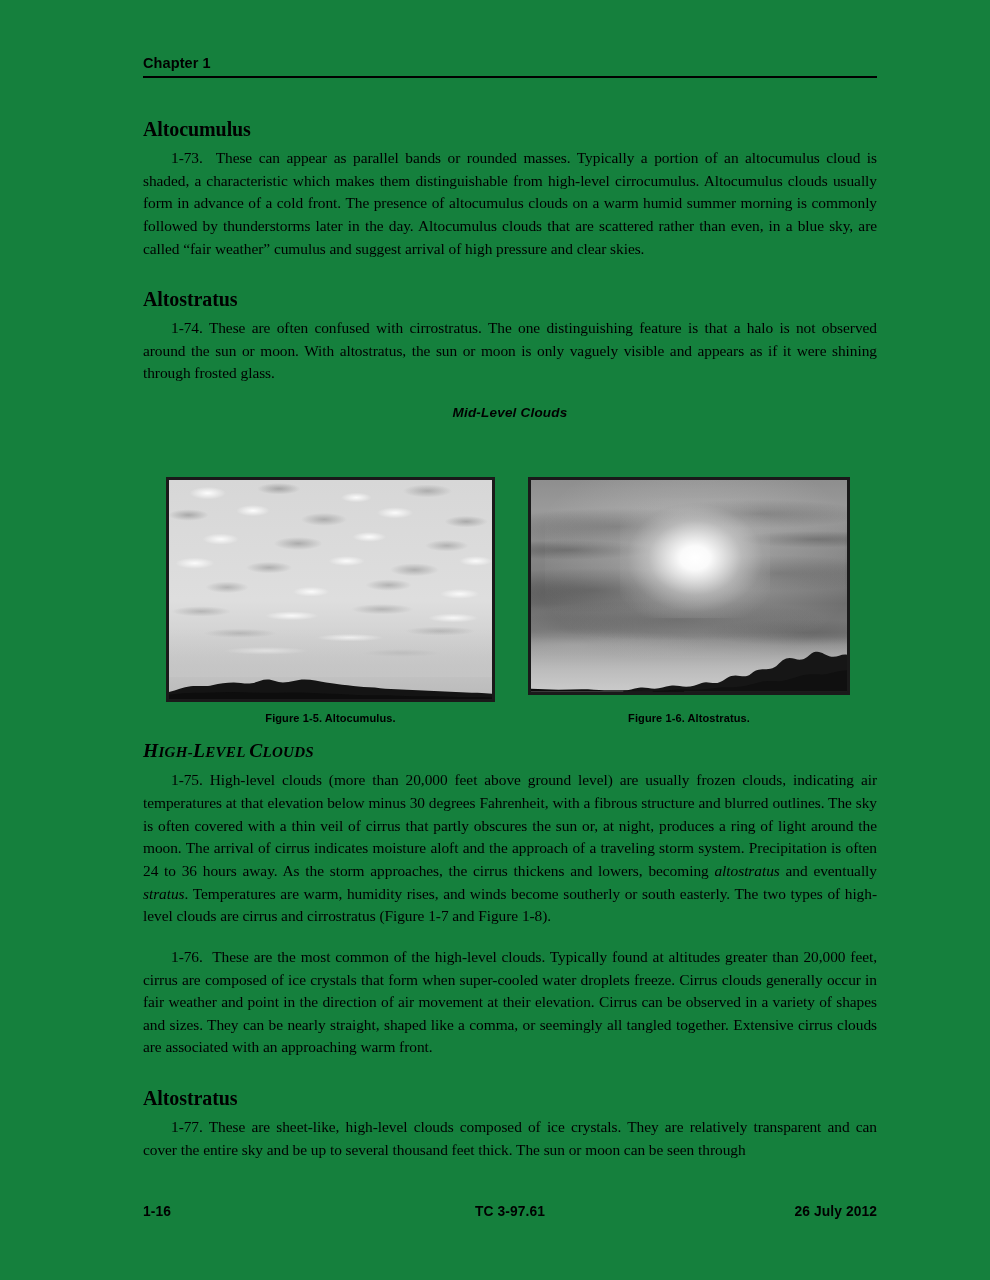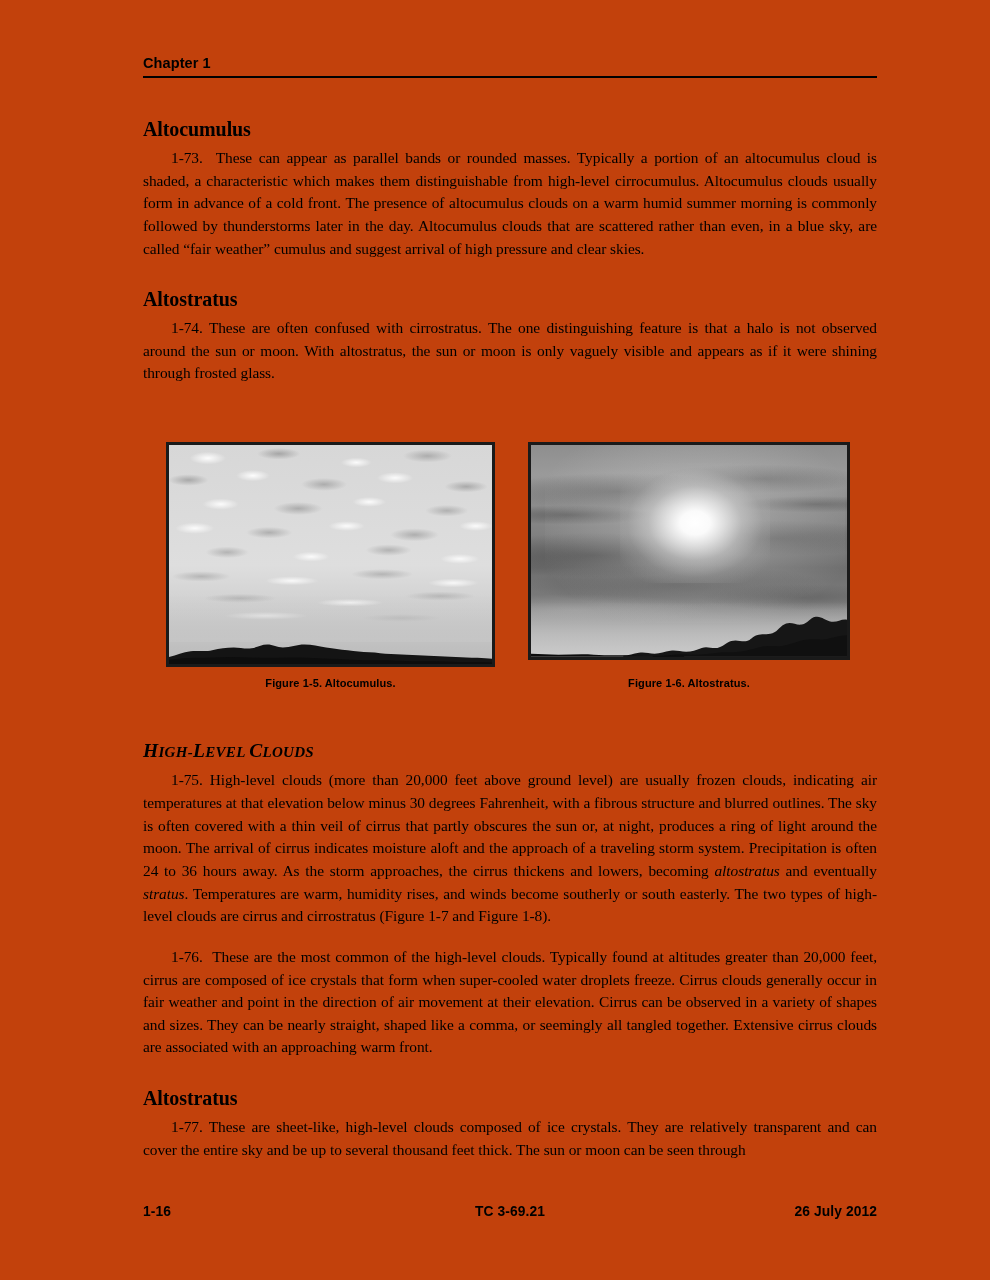--- a/index.html
+++ b/index.html
@@ -4,21 +4,21 @@
 <style>
   html, body {
     margin: 0;
     padding: 0;
     background: #ffffff;
   }
   .page {
     position: relative;
     width: 990px;
     height: 1280px;
-    background: #c2410c;
+    background: #15803d;
     overflow: hidden;
     font-family: "Liberation Serif", serif;
     color: #000000;
   }
 
   
   .header {
     position: absolute;
     left: 143px;
     top: 56px;
@@ -286,20 +286,21 @@
 
     <div class="gap-after-para"></div>
 
     <h2 class="sub-head">Altostratus</h2>
 
     <p class="para last"><span>1-74.</span> <span>These are often confused with cirrostratus. The one distinguishing feature is that a halo is not observed around the sun or moon. With altostratus, the sun or moon is only vaguely visible and appears as if it were shining through frosted glass.</span></p>
   </div>
 
   <div class="figures-wrap">
 
+    <div class="figures-title">Mid-Level Clouds</div>
 
     <div class="figures-row">
 
       <div class="photo-frame photo-left">
         <div class="photo-inner">
           <div class="ac-sky"></div>
           <div class="ac-mottle"></div>
           <div class="ac-haze"></div>
           <div class="ac-trees">
             <svg width="100%" height="100%" viewBox="0 0 329 30" preserveAspectRatio="none">
@@ -362,17 +363,17 @@
 
     <div class="gap-after-para"></div>
 
     <h2 class="sub-head">Altostratus</h2>
 
     <p class="para last"><span>1-77.</span> <span>These are sheet-like, high-level clouds composed of ice crystals. They are relatively transparent and can cover the entire sky and be up to several thousand feet thick. The sun or moon can be seen through</span></p>
   </div>
 
   <div class="footer">
     <div class="footer-left">1-16</div>
-    <div class="footer-center">TC 3-69.21</div>
+    <div class="footer-center">TC 3-97.61</div>
     <div class="footer-right">26 July 2012</div>
   </div>
 
 </div>
 
 </body></html>

